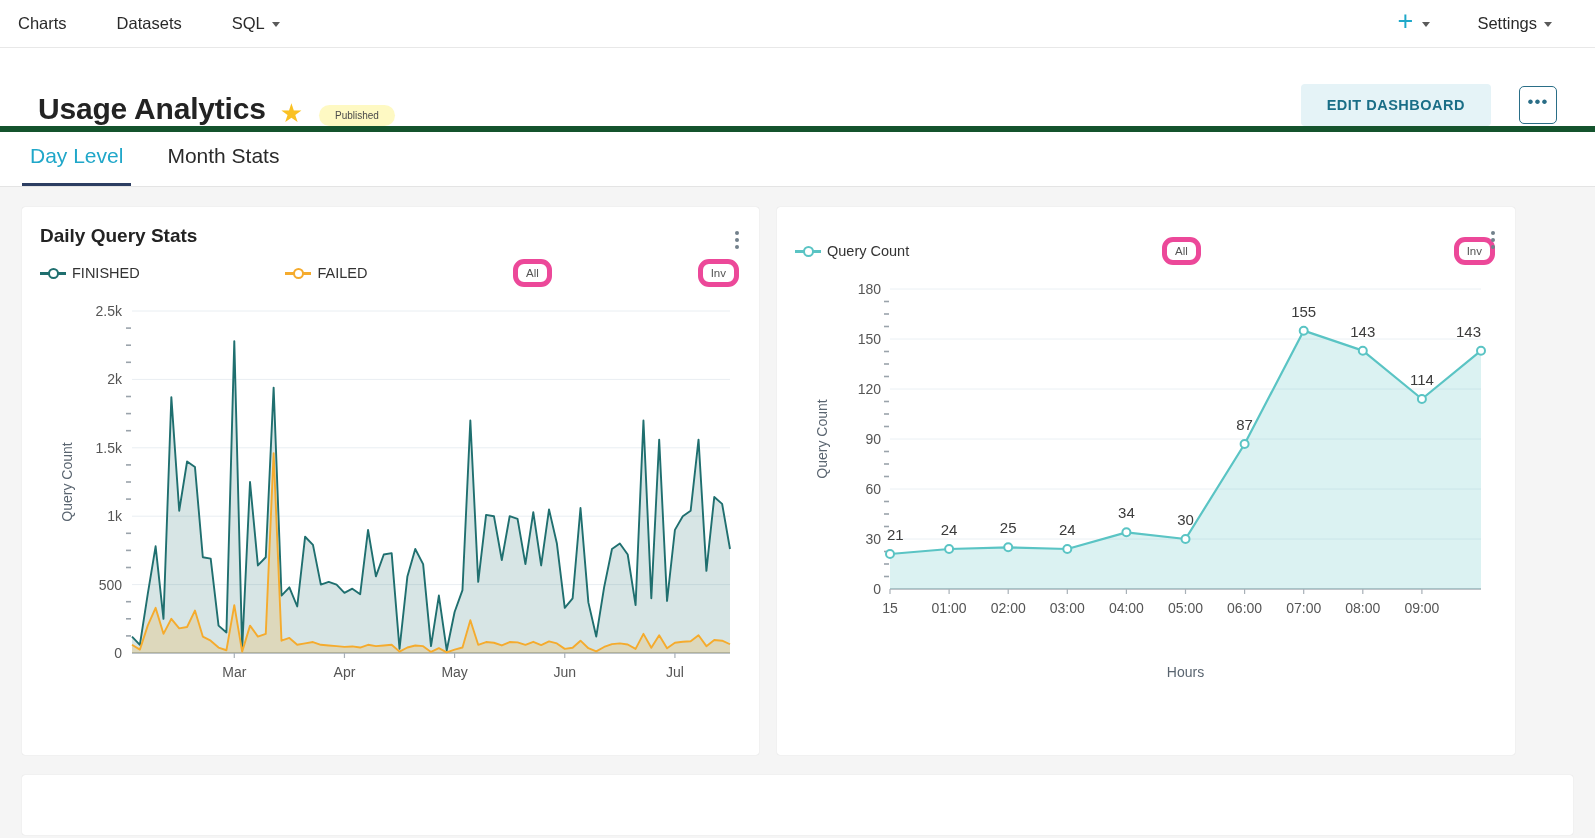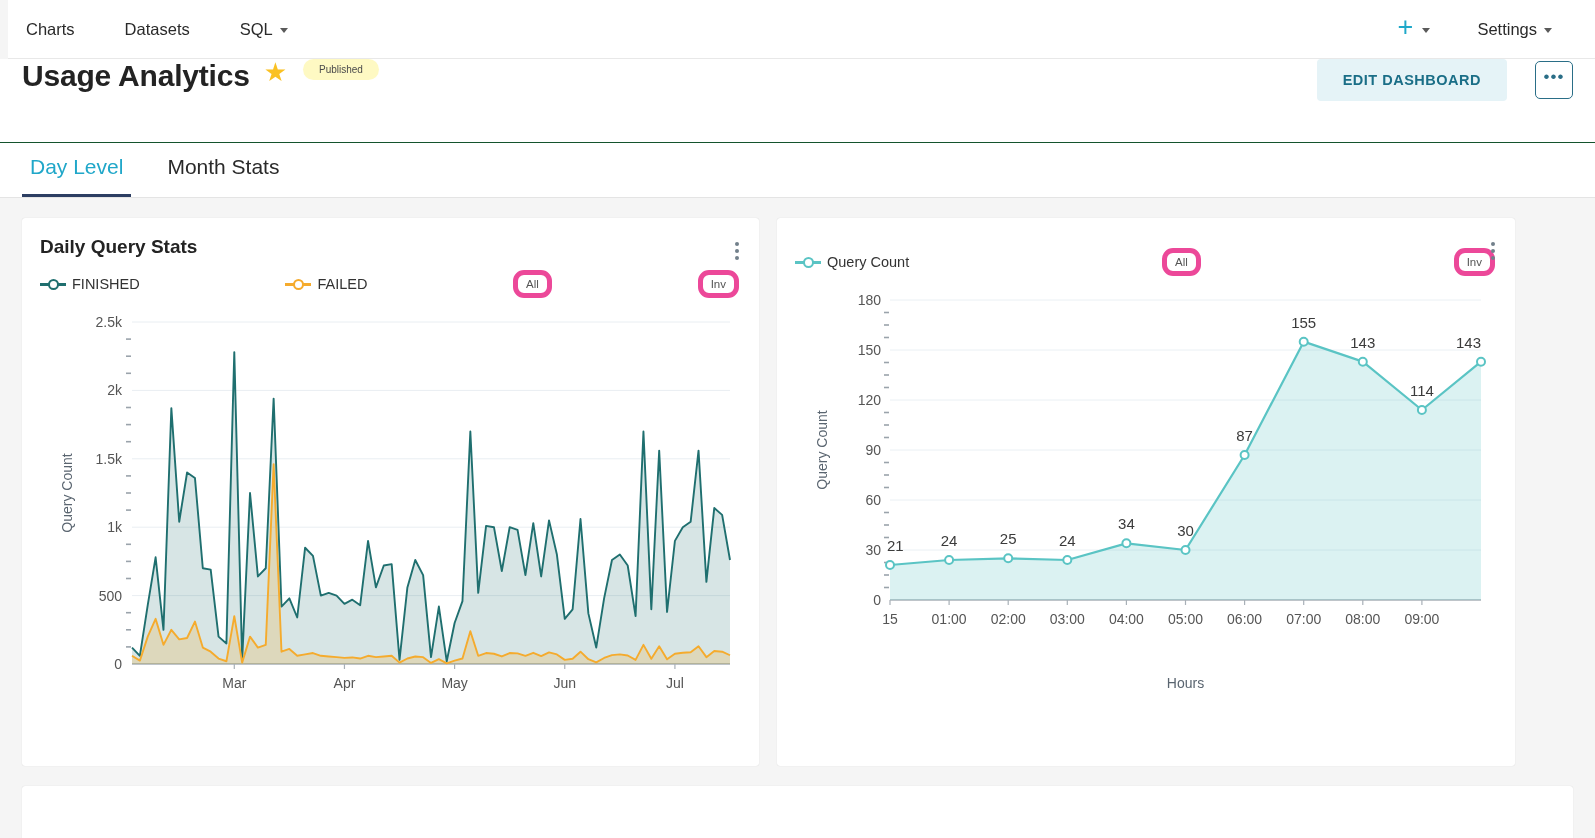--- a/index.html
+++ b/index.html
@@ -5,25 +5,24 @@
   * { box-sizing: border-box; margin: 0; padding: 0; }
   html, body {
     width: 1595px; height: 838px;
     background: #f5f5f5;
     font-family: "Liberation Sans", sans-serif;
     overflow: hidden;
   }
 
   
   .topnav {
-    height: 59px; background: #fff;
+    height: 48px; background: #fff;
     display: flex; align-items: center;
     padding: 0 18px;
     border-bottom: 1px solid #e8e8e8;
-    margin-left: 8px;
   }
   .nav-left { display: flex; align-items: center; gap: 0px; }
   .nav-item {
     font-size: 16.5px; color: #2a2a2a;
     padding: 0 25px; cursor: pointer;
     display: flex; align-items: center; gap: 7px;
     white-space: nowrap;
   }
   .nav-item:first-child { padding-left: 0; }
   .nav-right { margin-left: auto; display: flex; align-items: center; gap: 0; }
@@ -36,23 +35,23 @@
   }
   .plus-item { padding: 0 22px; display: flex; align-items: center; gap: 9px; cursor: pointer; }
   .plus-glyph {
     color: #1fa8c9; font-size: 27px; line-height: 1;
     font-weight: 300; position: relative; top: -2px;
   }
 
   
   .titlebar {
     background: #fff; height: 84px;
-    display: flex; align-items: flex-start;
-    padding: 0 22px;
-    border-bottom: 1px solid #14532d;
+    display: flex; align-items: flex-end;
+    padding: 0 38px;
+    border-bottom: 6px solid #14532d;
   }
   .dash-title {
     font-size: 30px; font-weight: bold; color: #232323;
     letter-spacing: -0.2px;
   }
   .star { color: #fac123; font-size: 26px; margin-left: 14px; line-height: 1; cursor: pointer; }
   .pub-badge {
     margin-left: 16px;
     background: #fef9c3; color: #4a4a4a;
     border-radius: 13px; padding: 5px 16px;

